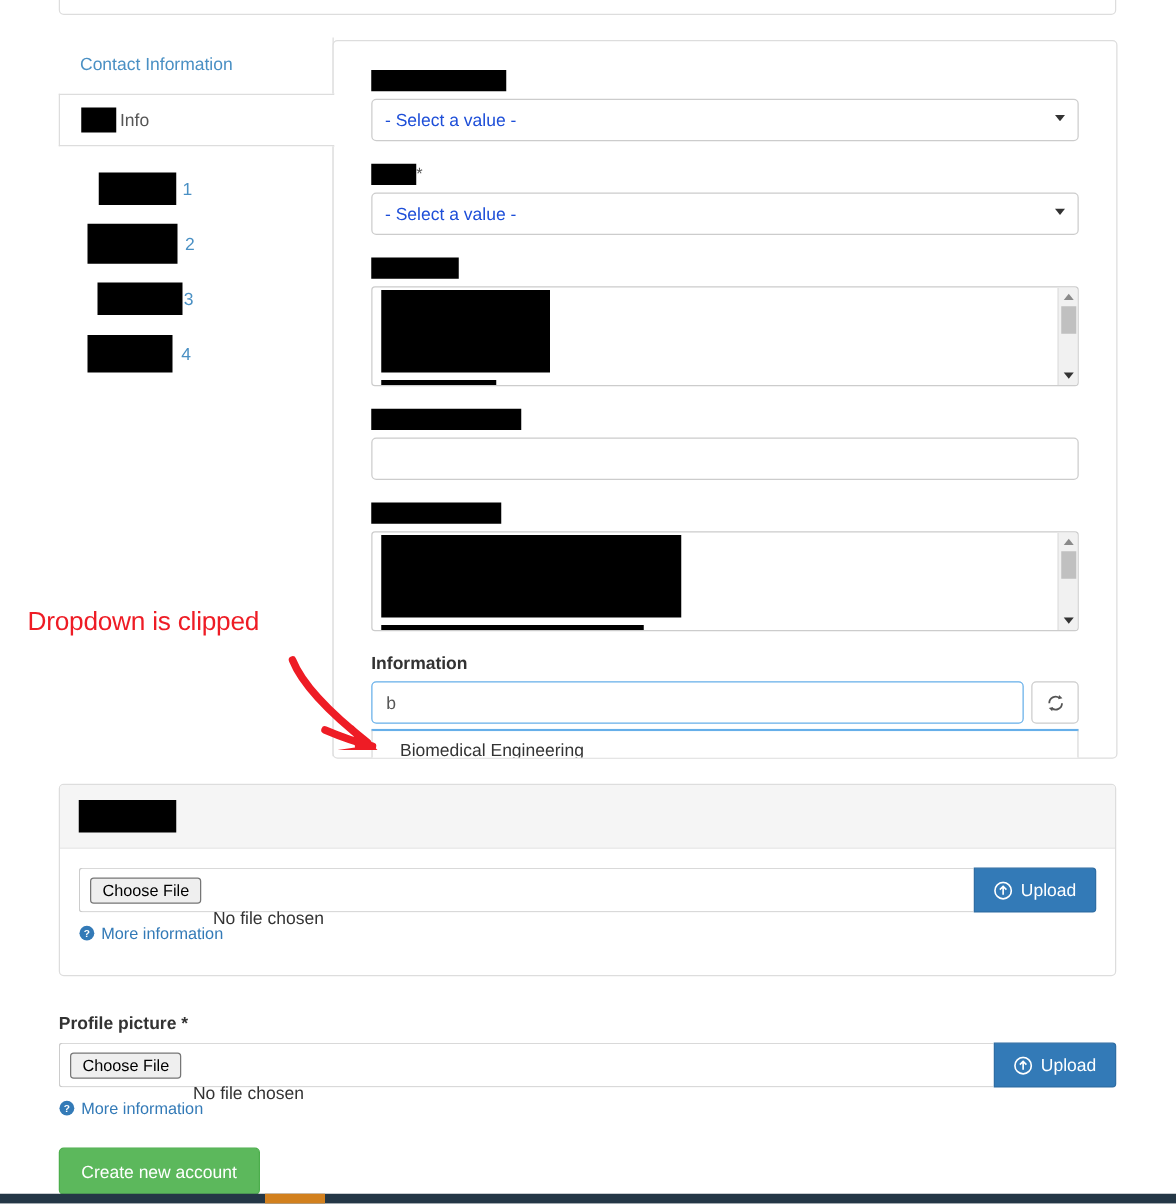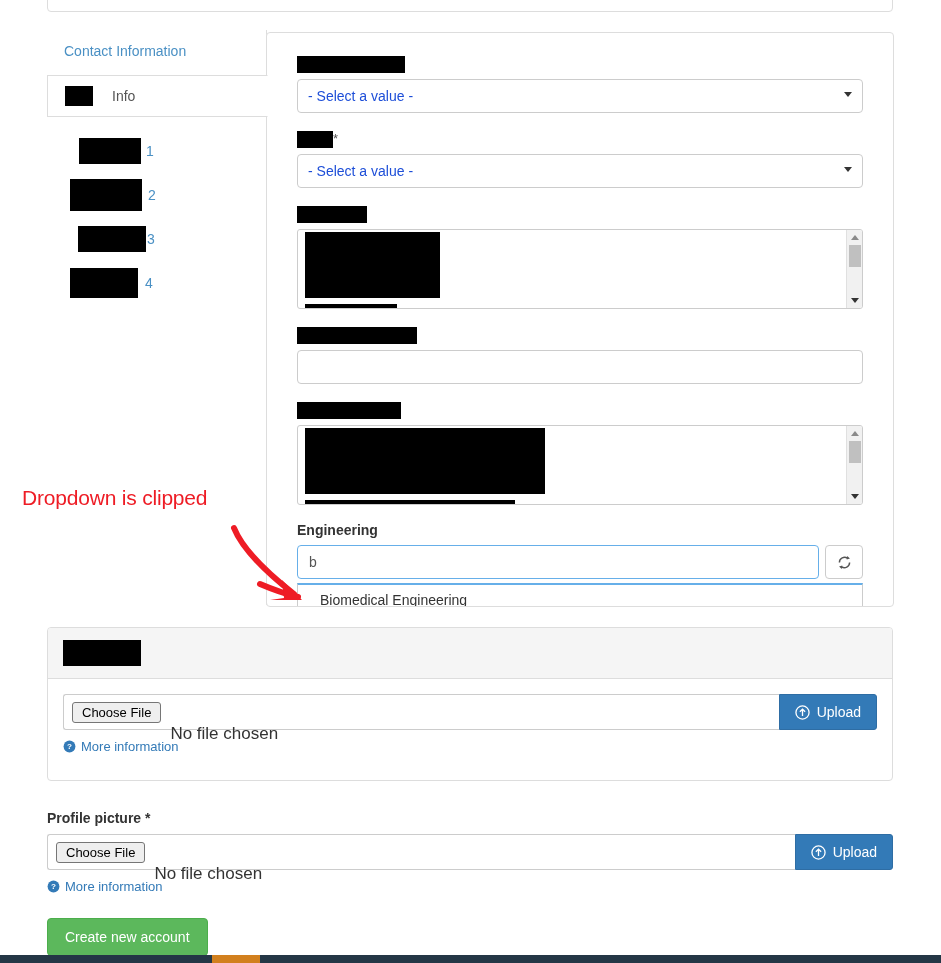--- a/index.html
+++ b/index.html
@@ -49,21 +49,20 @@
     border-left: 1px solid #dddddd;
     border-right: 1px solid #ffffff;
     box-sizing: border-box;
     display: flex;
     align-items: center;
     padding-left: 17px;
     font-size: 14px;
     color: #555555;
     z-index: 3;
     margin-right: -1px;
-    gap: 16px;
   }
   .tabs-rest {
     border-right: 1px solid #dddddd;
     height: 488px;
     box-sizing: border-box;
     padding-top: 12px;
   }
   .tab-item {
     display: flex;
     align-items: center;
@@ -244,21 +243,21 @@
     font-size: 13px;
     color: #000000;
     background: #efefef;
     border: 1px solid #767676;
     border-radius: 3px;
     padding: 2px 9px;
     font-family: "Liberation Sans", sans-serif;
     cursor: pointer;
   }
   .no-file {
-    font-size: 17px; color: #333333;
+    font-size: 14px; color: #333333;
     margin-left: 9px;
     margin-top: 44px;
   }
   .upload-btn {
     background: #337ab7;
     color: #ffffff;
     font-size: 14px;
     border: 1px solid #2e6da4;
     border-radius: 0 3px 3px 0;
     padding: 0 15px;
@@ -432,21 +431,21 @@
           </div>
           <div class="lb-scroll">
             <span class="arw up"></span>
             <span class="thumb"></span>
             <span class="arw dn"></span>
           </div>
         </div>
       </div>
 
       <div class="fld">
-        <span class="fld-label bold">Engineering</span>
+        <span class="fld-label bold">Information</span>
         <div class="dept-row">
           <input class="dept-input" type="text" value="b" style="">
           <div class="dept-refresh">
             <svg width="17" height="17" viewBox="0 0 20 20">
               <path d="M4 10a6 6 0 0 1 9.6-4.8" fill="none" stroke="#555" stroke-width="1.7"></path>
               <path d="M16 10a6 6 0 0 1-9.6 4.8" fill="none" stroke="#555" stroke-width="1.7"></path>
               <polygon points="13.2,2.4 16.4,5.4 12.6,6.4" fill="#555"></polygon>
               <polygon points="6.8,17.6 3.6,14.6 7.4,13.6" fill="#555"></polygon>
             </svg>
           </div>

